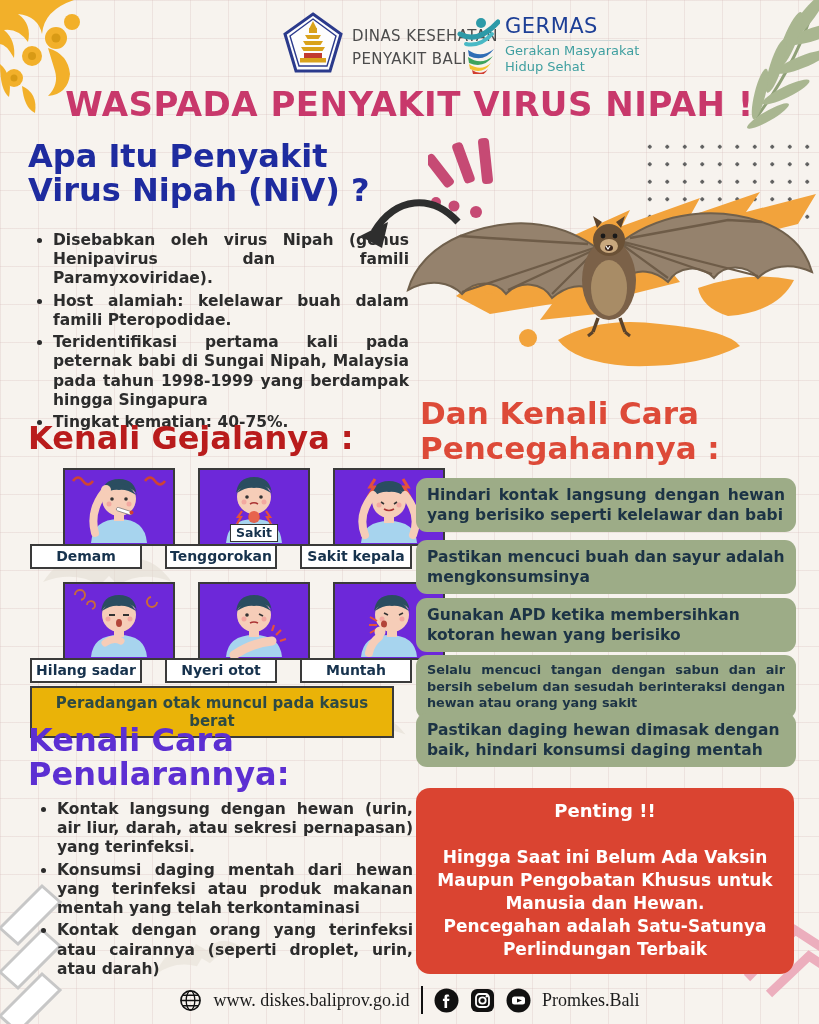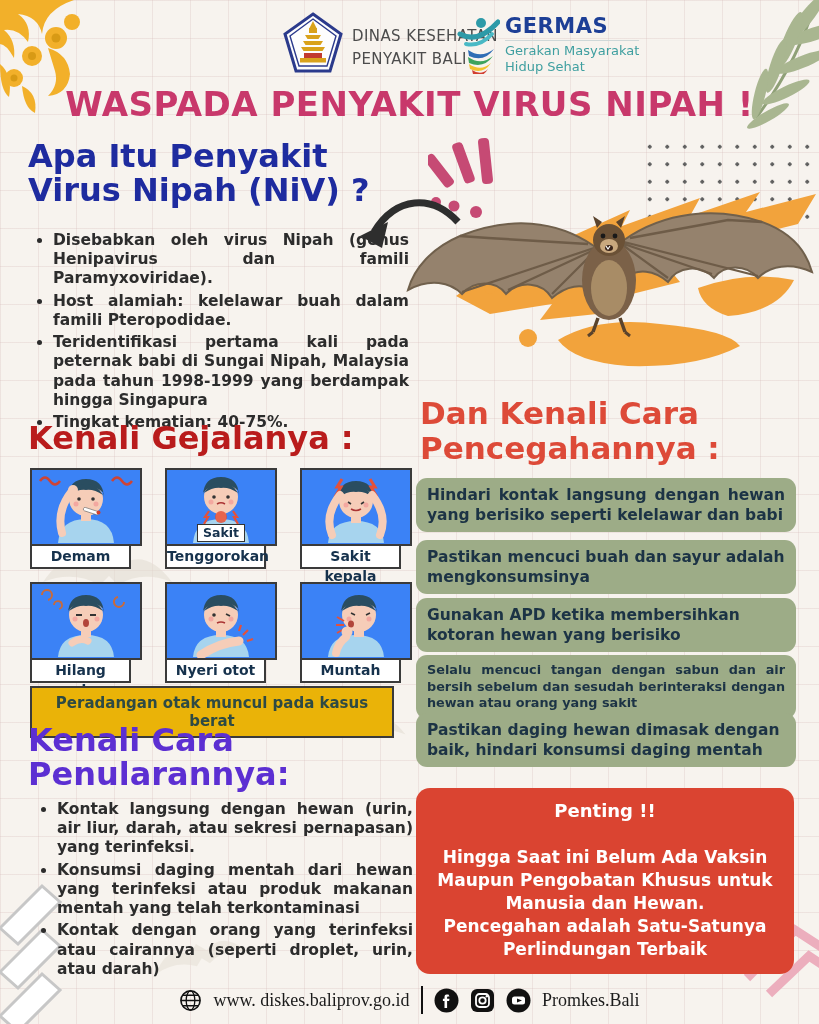--- a/index.html
+++ b/index.html
@@ -12,36 +12,36 @@
     background-image:
       linear-gradient(to right, rgba(216,188,188,.30) 1px, transparent 1px),
       linear-gradient(to bottom, rgba(216,188,188,.30) 1px, transparent 1px);
     background-size:38px 38px;}
   .wm{position:absolute; opacity:.55;}
   
   .bali-logo{position:absolute; left:283px; top:12px; width:60px; height:62px;}
   .org{position:absolute; left:352px; top:25px; font-size:15px; color:#4c4c4c; line-height:1.55; letter-spacing:.4px; font-weight:500;}
   .germas{position:absolute; left:456px; top:16px; display:flex; gap:5px;}
   .germas-fig{width:44px; height:58px;}
-  .germas-name{font-size:21px; font-weight:700; color:#1d3f96; letter-spacing:.5px; line-height:1;}
+  .germas-name{font-size:21px; font-weight:400; color:#1d3f96; letter-spacing:.5px; line-height:1;}
   .germas-tagline{font-size:13px; color:#3f9fa0; white-space:pre-line; line-height:1.25; margin-top:3px; border-top:1px solid #cfd8d8; padding-top:2px;}
   .main-title{position:absolute; top:84px; left:0; right:0; text-align:center;
     font-size:34px; font-weight:800; color:#c8386b; letter-spacing:.5px;}
   
   .h-about{position:absolute; left:28px; top:140px; font-size:32px; font-weight:800; color:#1e2b9f; line-height:1.06; white-space:pre-line;}
   .blist{margin:0; padding-left:17px; list-style:disc;}
   .blist li{font-size:15.5px; font-weight:700; color:#2c2c2c; text-align:justify; line-height:1.24; margin-bottom:3px;}
   .about-list{position:absolute; left:36px; top:231px; width:356px;}
   .h-symptoms{position:absolute; left:28px; top:419px; font-size:32px; font-weight:800; color:#b91c1c;}
   .cards{position:absolute; left:30px; top:468px; display:grid; grid-template-columns:repeat(3,112px); column-gap:23px; row-gap:13px;}
   .card-wrap{width:112px;}
-  .card{position:relative; box-sizing:border-box; width:112px; height:78px; background:#3b82f6; border:2.5px solid #3a3a3a; overflow:hidden;}
+  .card{position:relative; box-sizing:border-box; width:112px; height:78px; background:#6d28d9; border:2.5px solid #3a3a3a; overflow:hidden;margin-left:33px;}
   .card svg{display:block; width:100%; height:100%;}
   .inner-tag{position:absolute; left:50%; transform:translateX(-50%); bottom:2px; background:#fff; border:1.5px solid #333; font-size:12.5px; font-weight:800; color:#16324d; padding:0 5px; line-height:16px;}
-  .card-label{box-sizing:border-box; width:101px; height:25px; margin-top:-2px; background:#fff; border:2.5px solid #3a3a3a; text-align:center; font-size:14px; font-weight:800; color:#16324d; line-height:20px;}
+  .card-label{box-sizing:border-box; width:112px; height:25px; margin-top:-2px; background:#fff; border:2.5px solid #3a3a3a; text-align:center; font-size:14px; font-weight:800; color:#16324d; line-height:20px;}
   .note-banner{position:absolute; left:30px; top:686px; width:364px; box-sizing:border-box; background:#eab308; border:2.5px solid #3a3a3a; text-align:center; font-size:15px; font-weight:800; color:#2e4a44; padding:6px 4px;}
   .h-transmission{position:absolute; left:28px; top:724px; font-size:32px; font-weight:800; color:#5c2fd2; line-height:1.06; white-space:pre-line;}
   .trans-list{position:absolute; left:40px; top:800px; width:356px;}
   
   .bat-scene{position:absolute; left:398px; top:128px; width:421px; height:262px;}
   .dots{position:absolute; right:0; top:10px; width:178px; height:92px;
     background-image:radial-gradient(circle,#5f5f5f 1.6px, transparent 1.9px);
     background-size:17.5px 17.5px;}
   .splash,.bat{position:absolute; inset:0; width:100%; height:100%;}
   .excl{position:absolute; left:30px; top:8px; width:72px; height:88px;}

